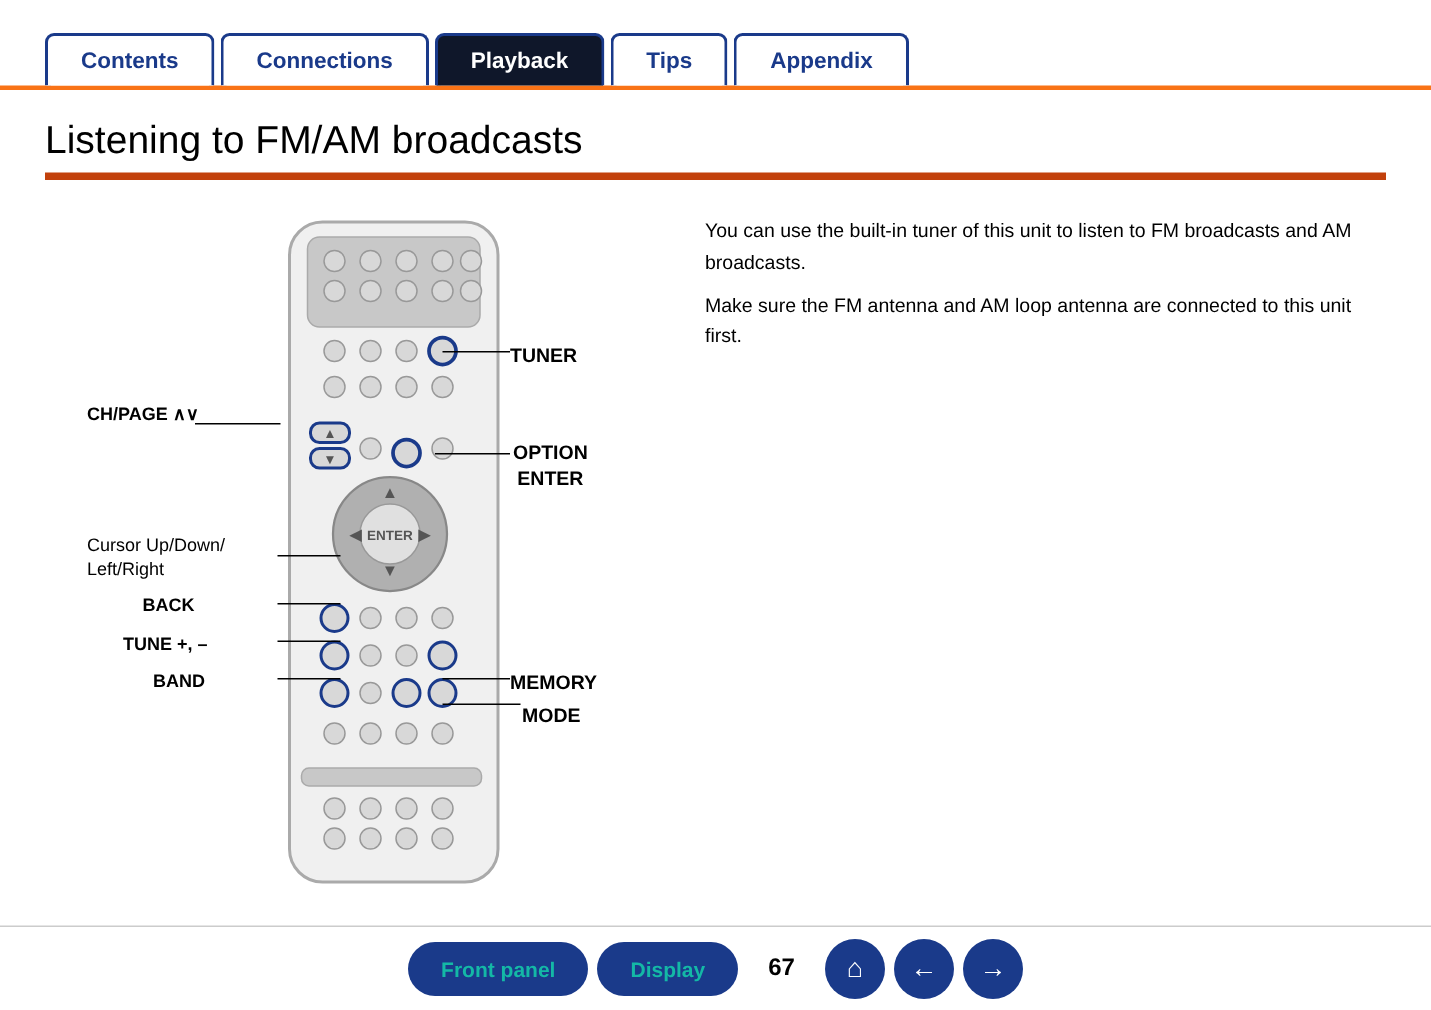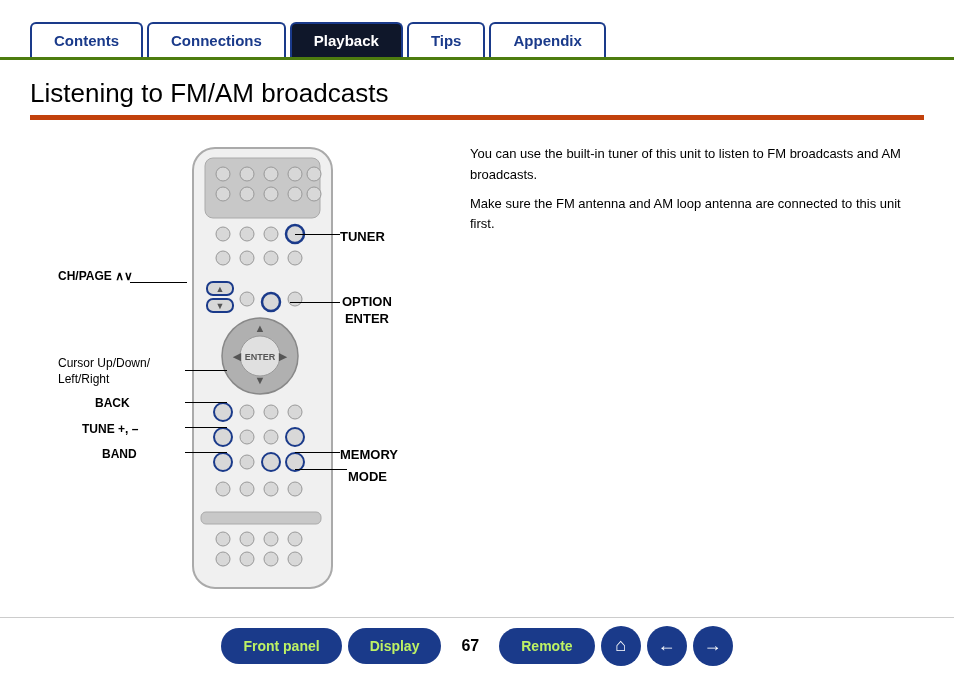--- a/index.html
+++ b/index.html
@@ -10,21 +10,21 @@
       background: #fff;
       overflow: hidden;
       position: relative;
     }
 
     
     .tabs {
       display: flex;
       align-items: flex-end;
       padding: 8px 30px 0;
-      border-bottom: 3px solid #4d7c0f;
+      border-bottom: 3px solid #f97316;
       height: 60px;
     }
     .tab {
       padding: 8px 22px;
       border: 2px solid #1a3a8a;
       border-bottom: none;
       border-radius: 6px 6px 0 0;
       font-size: 15px;
       font-weight: bold;
       cursor: pointer;
@@ -84,21 +84,21 @@
       height: 56px;
       background: #fff;
       display: flex;
       align-items: center;
       justify-content: center;
       gap: 6px;
       border-top: 1px solid #ccc;
     }
     .bottom-btn {
       background: #1a3a8a;
-      color: #bef264;
+      color: #14b8a6;
       border: none;
       border-radius: 22px;
       padding: 10px 22px;
       font-size: 14px;
       font-weight: bold;
       cursor: pointer;
       white-space: nowrap;
     }
     .page-num {
       font-size: 16px;
@@ -279,17 +279,16 @@
       <p style="margin-top:8px;">Make sure the FM antenna and AM loop antenna are connected to this unit first.</p>
     </div>
 
   </div>
 </div>
 
 <div class="bottom-nav">
   <button class="bottom-btn">Front panel</button>
   <button class="bottom-btn">Display</button>
   <span class="page-num">67</span>
-  <button class="bottom-btn">Remote</button>
   <button class="nav-icon-btn">⌂</button>
   <button class="nav-icon-btn">←</button>
   <button class="nav-icon-btn">→</button>
 </div>
 
 </body></html>

